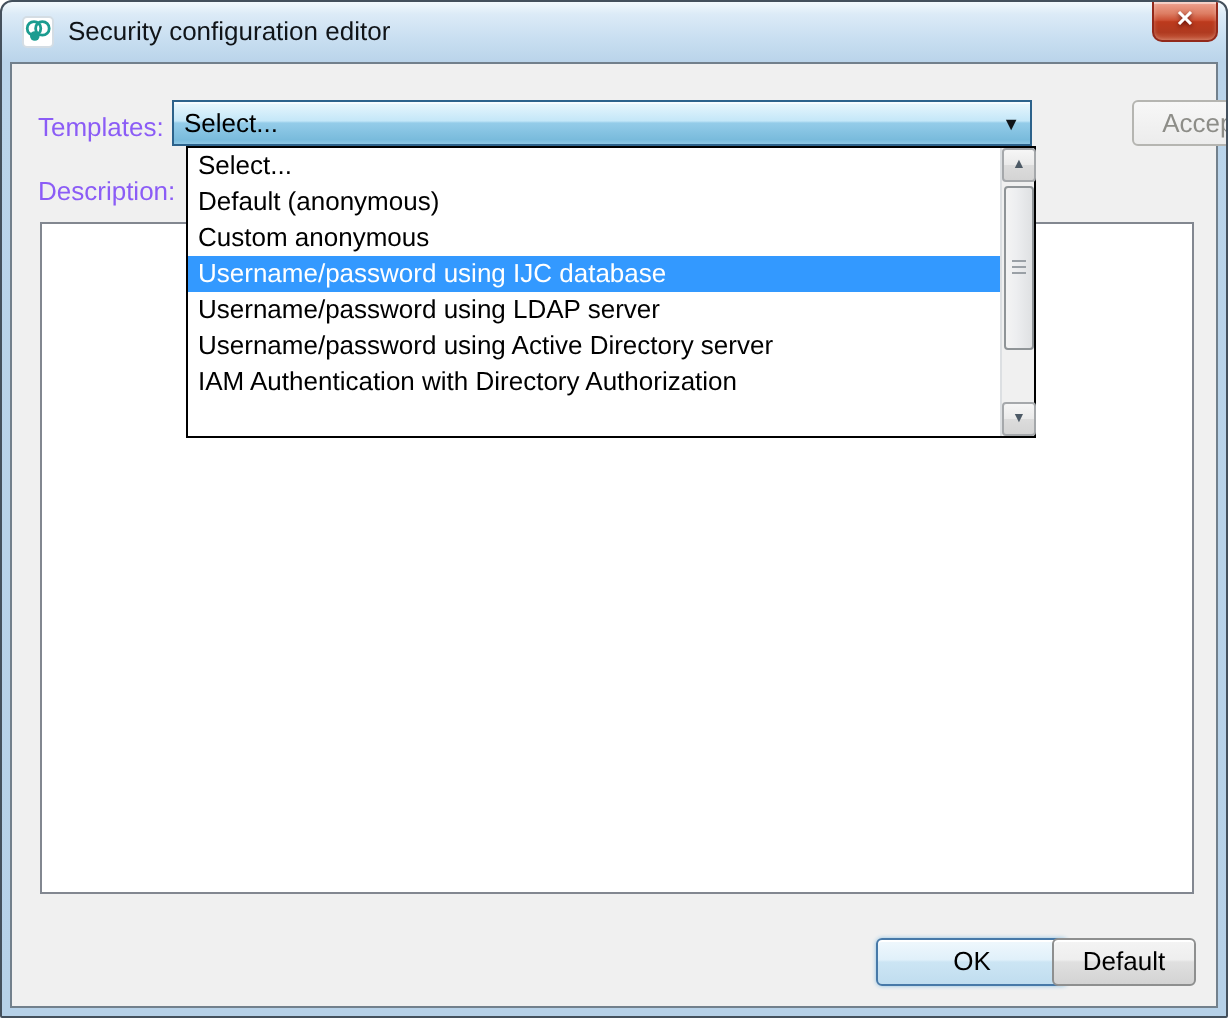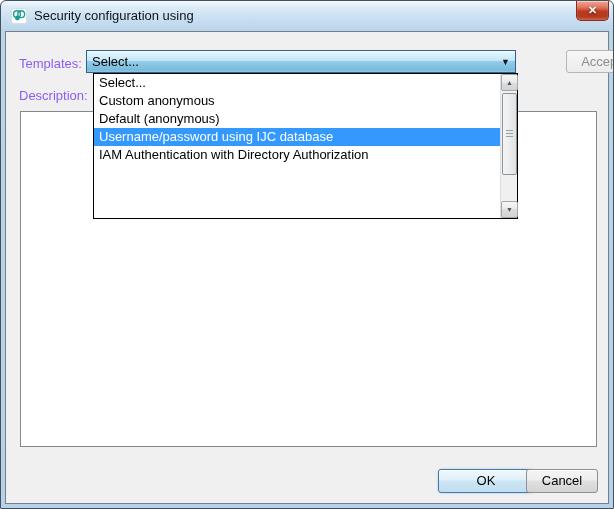--- a/index.html
+++ b/index.html
@@ -112,21 +112,21 @@
 
 <div class="window">
 
   <div class="titlebar">
     <svg class="app-icon" viewBox="0 0 16 16">
       <rect x="0.5" y="0.5" width="15" height="15" rx="2" fill="#ffffff" stroke="#d4dde4"></rect>
       <circle cx="6" cy="6.2" r="3.4" fill="none" stroke="#1b9c90" stroke-width="1.4"></circle>
       <circle cx="10.2" cy="6.2" r="3.4" fill="none" stroke="#1b9c90" stroke-width="1.4"></circle>
       <circle cx="6.4" cy="10" r="2.4" fill="#1b9c90"></circle>
     </svg>
-    <span class="title-text">Security configuration using</span>
+    <span class="title-text">Security configuration editor</span>
     <div class="close-btn">
       <span>✕</span>
     </div>
   </div>
 
   <div class="client">
 
     <span class="lbl lbl-templates">Templates:</span>
 
     <div class="combo">
@@ -138,39 +138,41 @@
       <span>Accept</span>
     </div>
 
     <span class="lbl lbl-description">Description:</span>
 
     <textarea class="desc-area" style=""></textarea>
 
     <div class="dd-popup">
       <div class="dd-list">
           <div class="dd-item">Select...</div>
+          <div class="dd-item">Default (anonymous)</div>
           <div class="dd-item">Custom anonymous</div>
-          <div class="dd-item">Default (anonymous)</div>
           <div class="dd-item selected">Username/password using IJC database</div>
+          <div class="dd-item">Username/password using LDAP server</div>
+          <div class="dd-item">Username/password using Active Directory server</div>
           <div class="dd-item">IAM Authentication with Directory Authorization</div>
         </div>
       <div class="sb">
         <div class="sb-btn sb-up">
           <span>▲</span>
         </div>
         <div class="sb-thumb">
           <div class="sb-grip"></div>
         </div>
         <div class="sb-btn sb-down">
           <span>▼</span>
         </div>
       </div>
     </div>
 
     <div class="btn btn-ok">
       <span>OK</span>
     </div>
     <div class="btn btn-cancel">
-      <span>Cancel</span>
+      <span>Default</span>
     </div>
 
   </div>
 </div>
 
 </body></html>

